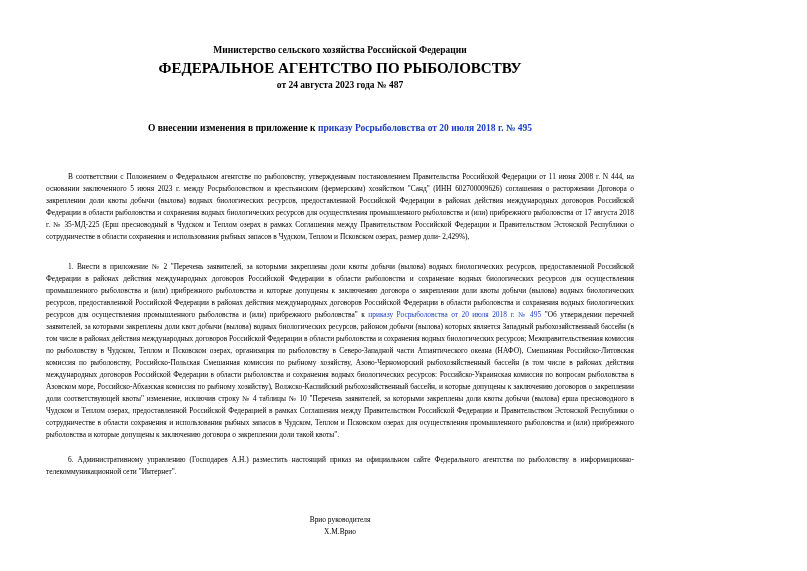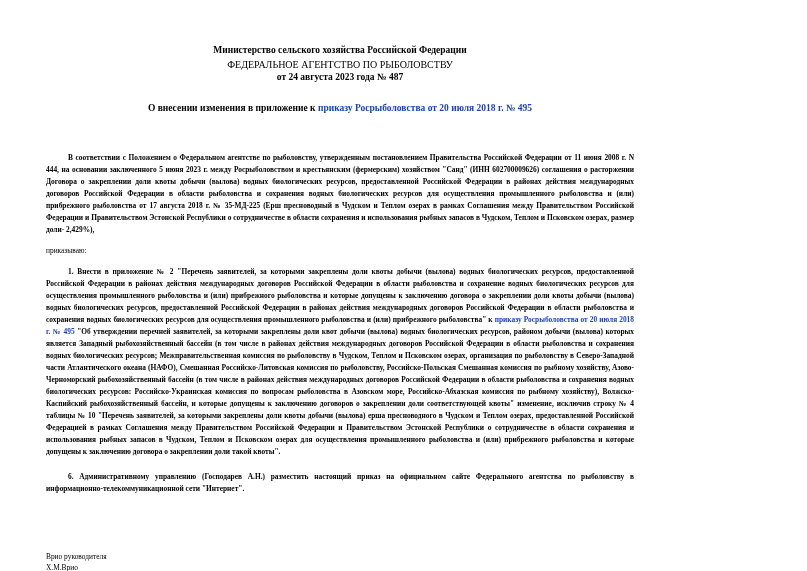--- a/index.html
+++ b/index.html
@@ -23,65 +23,64 @@
   }
   .header-block {
     text-align: center;
   }
   .ministry {
     font-size: 9.5px;
     font-weight: bold;
     line-height: 1.45;
   }
   .agency {
-    font-size: 10px;
-    font-weight: normal;
+    font-size: 15px;
+    font-weight: bold;
     line-height: 1.45;
   }
   .doc-type {
     font-size: 9.5px;
     font-weight: bold;
     margin-top: 16px;
   }
   .doc-date {
     font-size: 9.5px;
     font-weight: bold;
   }
   .doc-title {
     font-size: 9.5px;
     font-weight: bold;
-    margin-top: 20px;
+    margin-top: 32px;
     line-height: 1.45;
   }
   .link {
     color: #1a3fc4;
     text-decoration: none;
   }
   .body-block {
     margin-top: 36px;
     font-size: 7.4px;
     line-height: 1.62;
     text-align: justify;
   }
   .para {
     margin: 0 0 0 0;
     text-indent: 22px;
     text-align: justify;
-    font-weight: bold;
   }
   .para-noindent {
     margin: 0;
     text-indent: 0;
     text-align: left;
   }
   .gap-sm { height: 9px; }
   .gap-md { height: 13px; }
   .sign-block {
-    margin-top: 56px;
-    text-align: left;
+    margin-top: 36px;
+    text-align: center;
     font-size: 7.4px;
     line-height: 1.6;
   }
   .sign-role { }
   .sign-name { }
 </style>
 </head>
 <body>
 
 <div class="page">
@@ -89,21 +88,20 @@
   <div class="header-block">
     <div class="ministry">Министерство сельского хозяйства Российской Федерации</div>
     <div class="agency">ФЕДЕРАЛЬНОЕ АГЕНТСТВО ПО РЫБОЛОВСТВУ</div>
     <div class="doc-date">от 24 августа 2023 года № 487</div>
     <div class="doc-title"><span>О внесении изменения в приложение к </span><a class="link" href="#">приказу Росрыболовства от 20 июля 2018 г. № 495</a></div>
   </div>
 
   <div class="body-block">
     <p class="para">В соответствии с Положением о Федеральном агентстве по рыболовству, утвержденным постановлением Правительства Российской Федерации от 11 июня 2008 г. N 444, на основании заключенного 5 июня 2023 г. между Росрыболовством и крестьянским (фермерским) хозяйством "Санд" (ИНН 602700009626) соглашения о расторжении Договора о закреплении доли квоты добычи (вылова) водных биологических ресурсов, предоставленной Российской Федерации в районах действия международных договоров Российской Федерации в области рыболовства и сохранения водных биологических ресурсов для осуществления промышленного рыболовства и (или) прибрежного рыболовства от 17 августа 2018 г. № 35-МД-225 (Ерш пресноводный в Чудском и Теплом озерах в рамках Соглашения между Правительством Российской Федерации и Правительством Эстонской Республики о сотрудничестве в области сохранения и использования рыбных запасов в Чудском, Теплом и Псковском озерах, размер доли- 2,429%),</p>
     <div class="gap-sm"></div>
-    <p class="para-noindent">приказываю:</p>
     <div class="gap-sm"></div>
     <p class="para"><span>1. Внести в приложение № 2 "Перечень заявителей, за которыми закреплены доли квоты добычи (вылова) водных биологических ресурсов, предоставленной Российской Федерации в районах действия международных договоров Российской Федерации в области рыболовства и сохранение водных биологических ресурсов для осуществления промышленного рыболовства и (или) прибрежного рыболовства и которые допущены к заключению договора о закреплении доли квоты добычи (вылова) водных биологических ресурсов, предоставленной Российской Федерации в районах действия международных договоров Российской Федерации в области рыболовства и сохранения водных биологических ресурсов для осуществления промышленного рыболовства и (или) прибрежного рыболовства" к </span><a class="link" href="#">приказу Росрыболовства от 20 июля 2018 г. № 495</a><span> "Об утверждении перечней заявителей, за которыми закреплены доли квот добычи (вылова) водных биологических ресурсов, районом добычи (вылова) которых является Западный рыбохозяйственный бассейн (в том числе в районах действия международных договоров Российской Федерации в области рыболовства и сохранения водных биологических ресурсов; Межправительственная комиссия по рыболовству в Чудском, Теплом и Псковском озерах, организация по рыболовству в Северо-Западной части Атлантического океана (НАФО), Смешанная Российско-Литовская комиссия по рыболовству, Российско-Польская Смешанная комиссия по рыбному хозяйству, Азово-Черноморский рыбохозяйственный бассейн (в том числе в районах действия международных договоров Российской Федерации в области рыболовства и сохранения водных биологических ресурсов: Российско-Украинская комиссия по вопросам рыболовства в Азовском море, Российско-Абхазская комиссия по рыбному хозяйству), Волжско-Каспийский рыбохозяйственный бассейн, и которые допущены к заключению договоров о закреплении доли соответствующей квоты" изменение, исключив строку № 4 таблицы № 10 "Перечень заявителей, за которыми закреплены доли квоты добычи (вылова) ерша пресноводного в Чудском и Теплом озерах, предоставленной Российской Федерацией в рамках Соглашения между Правительством Российской Федерации и Правительством Эстонской Республики о сотрудничестве в области сохранения и использования рыбных запасов в Чудском, Теплом и Псковском озерах для осуществления промышленного рыболовства и (или) прибрежного рыболовства и которые допущены к заключению договора о закреплении доли такой квоты".</span></p>
     <div class="gap-md"></div>
     <p class="para">6. Административному управлению (Господарев А.Н.) разместить настоящий приказ на официальном сайте Федерального агентства по рыболовству в информационно-телекоммуникационной сети "Интернет".</p>
   </div>
 
   <div class="sign-block">
     <div class="sign-role">Врио руководителя</div>
     <div class="sign-name">Х.М.Врио</div>
   </div>

